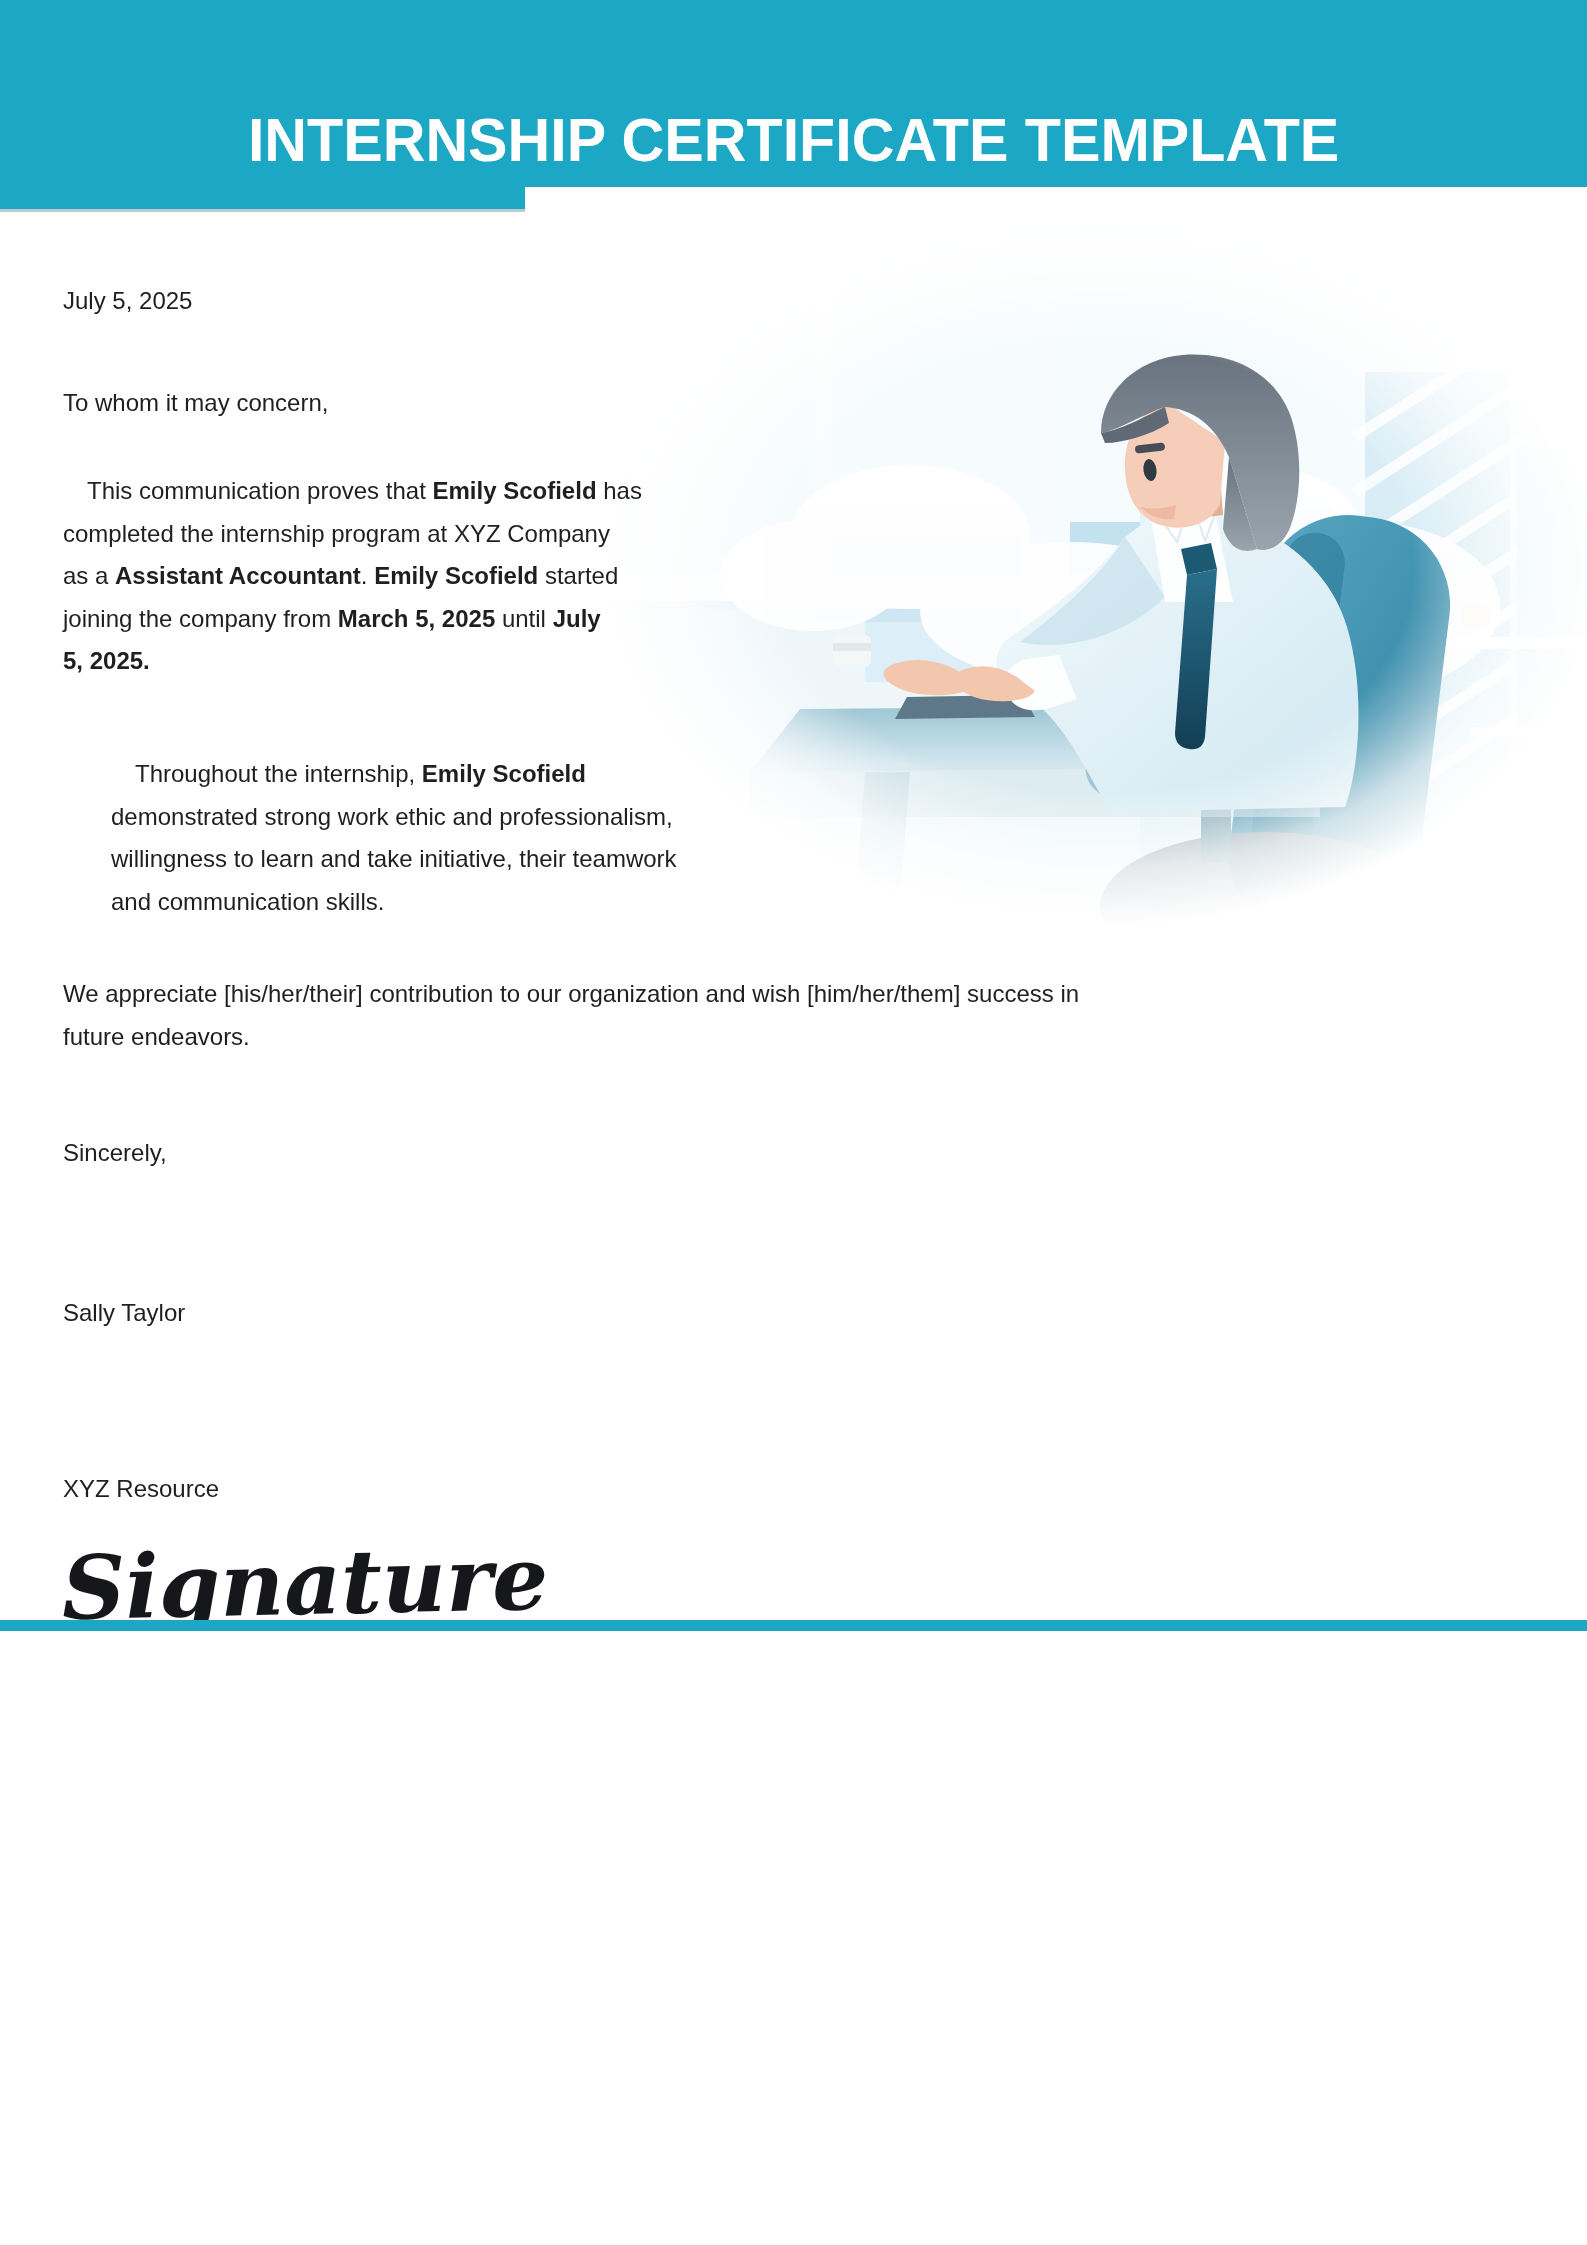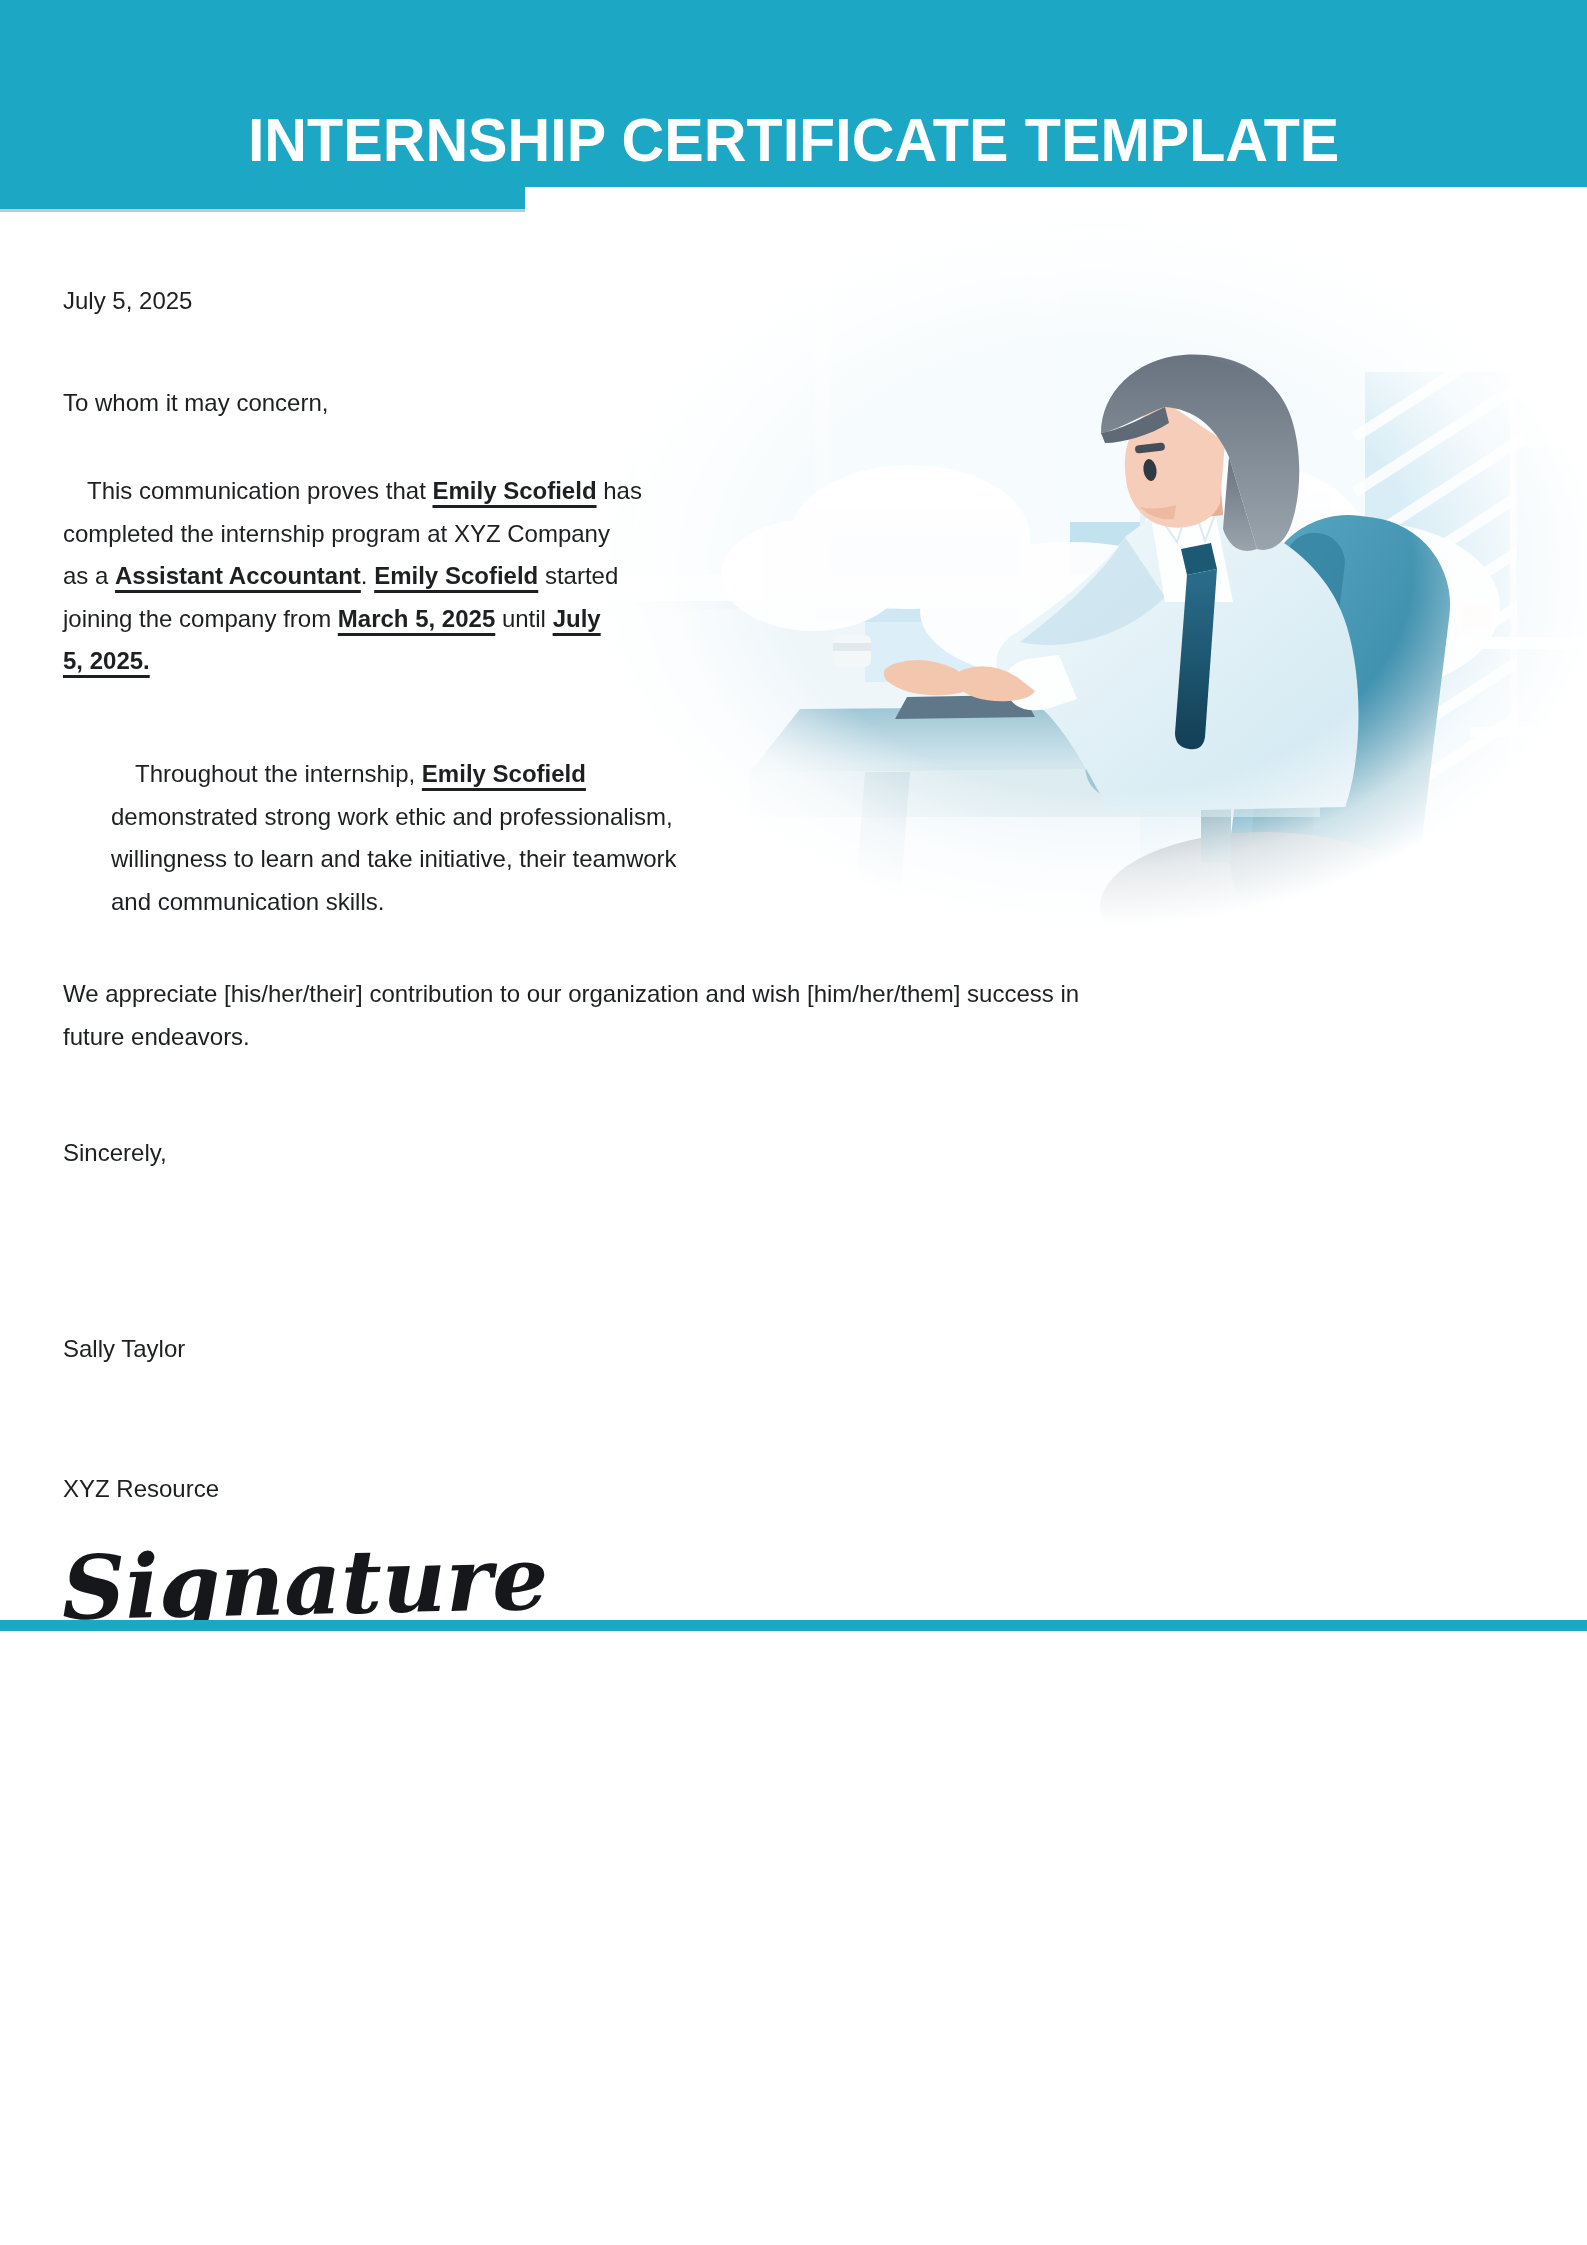--- a/index.html
+++ b/index.html
@@ -23,31 +23,30 @@
     font-size:61px;line-height:61px;font-weight:800;
     color:#ffffff;letter-spacing:0px;white-space:nowrap;
     transform:scaleX(.97);transform-origin:center;
   }
   
   .txt{position:absolute;left:63px;font-size:24px;line-height:42.5px;}
   .pline{white-space:nowrap;}
   .pline.indent{text-indent:24px;}
   .bu{
     font-weight:700;
-    text-decoration:underline;
     text-decoration-thickness:2.5px;
     text-underline-offset:6px;
   }
   #date-top{top:280px;}
   #salutation{top:382px;}
   #para-1{top:470px;}
   #para-2{top:753px;margin-left:48px;}
   #para-3{top:973px;}
   #closing{top:1132px;}
-  #signer-name{top:1328px;}
+  #signer-name{top:1292px;}
   #signer-title{top:1388px;}
   #company{top:1468px;}
   #date-bottom{top:1700px;}
   #signature-script{
     top:1528px;
     font-family:"DejaVu Serif","Liberation Serif",serif;
     font-style:italic;font-weight:600;
     font-size:88px;line-height:120px;
     letter-spacing:0px;color:#15171a;
     transform:rotate(-1.2deg);transform-origin:left bottom;

